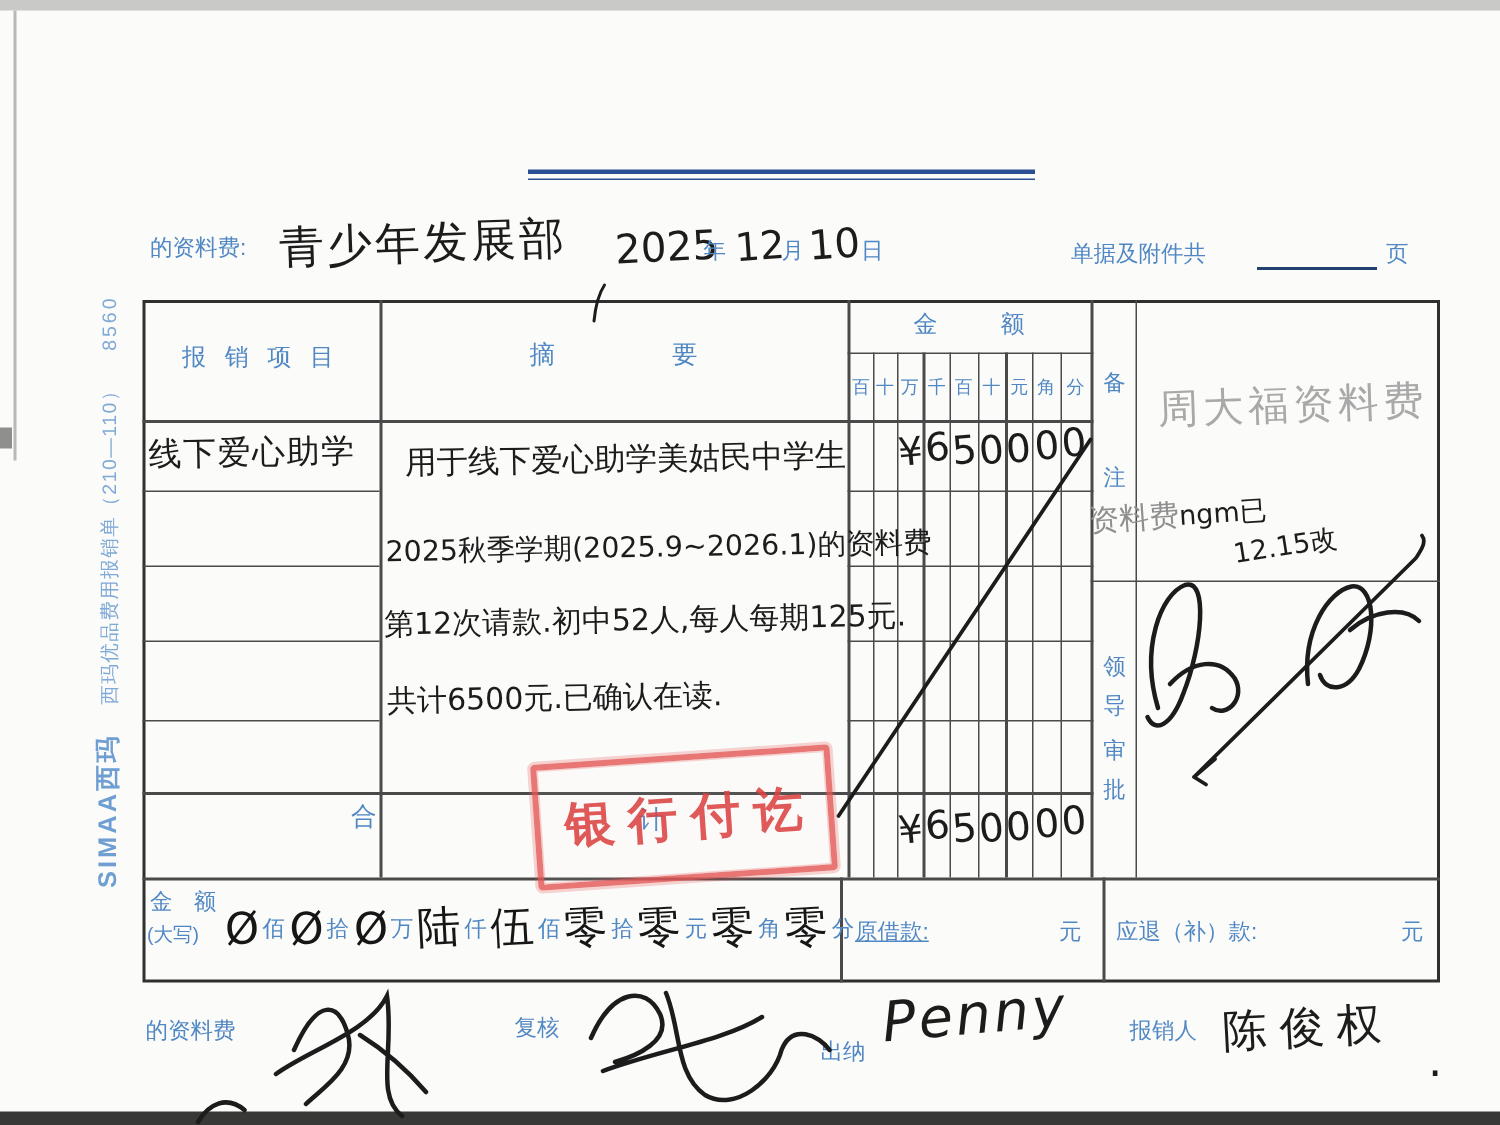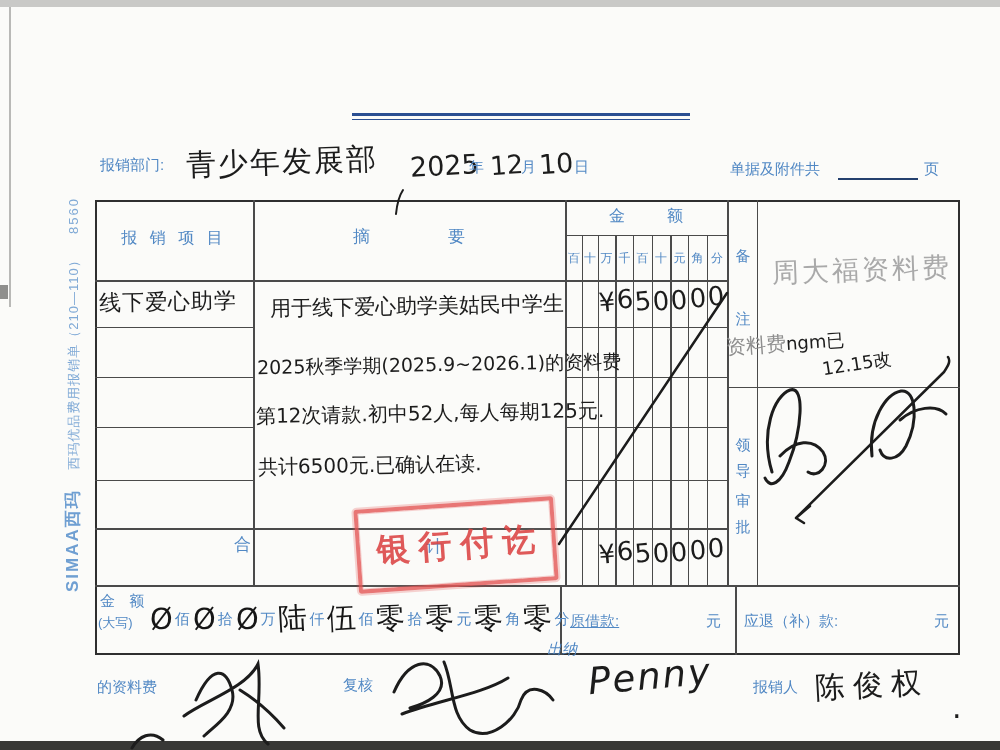--- a/index.html
+++ b/index.html
@@ -66,29 +66,29 @@
 
   <div class="abs" id="side-label">
     <span class="brand">SIMAA西玛</span>
     <span class="product">西玛优品费用报销单（210—110）</span>
     <span class="code">8560</span>
   </div>
 
   <div class="abs title-ul1"></div>
   <div class="abs title-ul2"></div>
 
-  <div class="abs lbl" style="left:100px; top:156px;">报销部门:</div>
+  <div class="abs lbl" style="left:100px; top:156px;">的资料费:</div>
   <div class="abs hw" style="left:186px; top:142px; font-size:30px; transform:rotate(-2deg); letter-spacing:2px;">青少年发展部</div>
   <div class="abs hw" style="left:410px; top:150px; font-size:27px; transform:rotate(-3deg);">2025</div>
   <div class="abs lbl" style="left:469px; top:158px;">年</div>
   <div class="abs hw" style="left:490px; top:150px; font-size:26px; transform:rotate(-4deg);">12</div>
   <div class="abs lbl" style="left:521px; top:158px;">月</div>
   <div class="abs hw" style="left:539px; top:148px; font-size:27px; transform:rotate(-4deg);">10</div>
   <div class="abs lbl" style="left:574px; top:158px;">日</div>
-  <div class="abs lbl" style="left:730px; top:160px;">单据及附件共</div>
+  <div class="abs lbl" style="left:714px; top:160px;">单据及附件共</div>
   <div class="abs" style="left:838px; top:178px; width:80px; height:2px; background:#24406e;"></div>
   <div class="abs lbl" style="left:924px; top:160px;">页</div>
 
   <div class="abs" style="left:95px; top:200px; width:865px; height:455px; border:2px solid #2f2f2f;"></div>
 
   <div class="gridline" style="left:253px; top:200px; width:2px; height:385px;"></div>
   <div class="gridline" style="left:565px; top:200px; width:2px; height:385px;"></div>
   <div class="gridline" style="left:582px; top:235px; width:1px; height:350px;"></div>
   <div class="gridline" style="left:598px; top:235px; width:1px; height:350px;"></div>
   <div class="gridline" style="left:615px; top:235px; width:2px; height:350px;"></div>
@@ -224,21 +224,21 @@
         <span class="cap-unit">分</span>
       </span>
   </div>
   <div class="abs lbl" style="left:570px; top:612px;text-decoration:underline;">原借款:</div>
   <div class="abs lbl" style="left:706px; top:612px;">元</div>
   <div class="abs lbl" style="left:744px; top:612px;">应退（补）款:</div>
   <div class="abs lbl" style="left:934px; top:612px;">元</div>
 
   <div class="abs lbl" style="left:97px; top:678px;">的资料费</div>
   <div class="abs lbl" style="left:343px; top:676px;">复核</div>
-  <div class="abs lbl" style="left:547px; top:640px;font-style:italic;">出纳</div>
+  <div class="abs lbl" style="left:547px; top:692px;">出纳</div>
   <div class="abs lbl" style="left:753px; top:678px;">报销人</div>
   <div class="abs hw" style="left:588px; top:655px; font-size:37px; font-style:italic; transform:rotate(-5deg); letter-spacing:2px;">Penny</div>
   <div class="abs hw" style="left:815px; top:665px; font-size:30px; transform:rotate(-3deg); letter-spacing:8px; white-space:nowrap;">陈俊权</div>
   <div class="abs hw" style="left:952px; top:690px; font-size:30px;">.</div>
 
   <svg class="overlay" width="1000" height="750" viewBox="0 0 1000 750">
     <g fill="none" stroke="#1c1c1c" stroke-linecap="round">
 
       <path d="M559,544 L727,293" stroke-width="2.5"></path>
 

